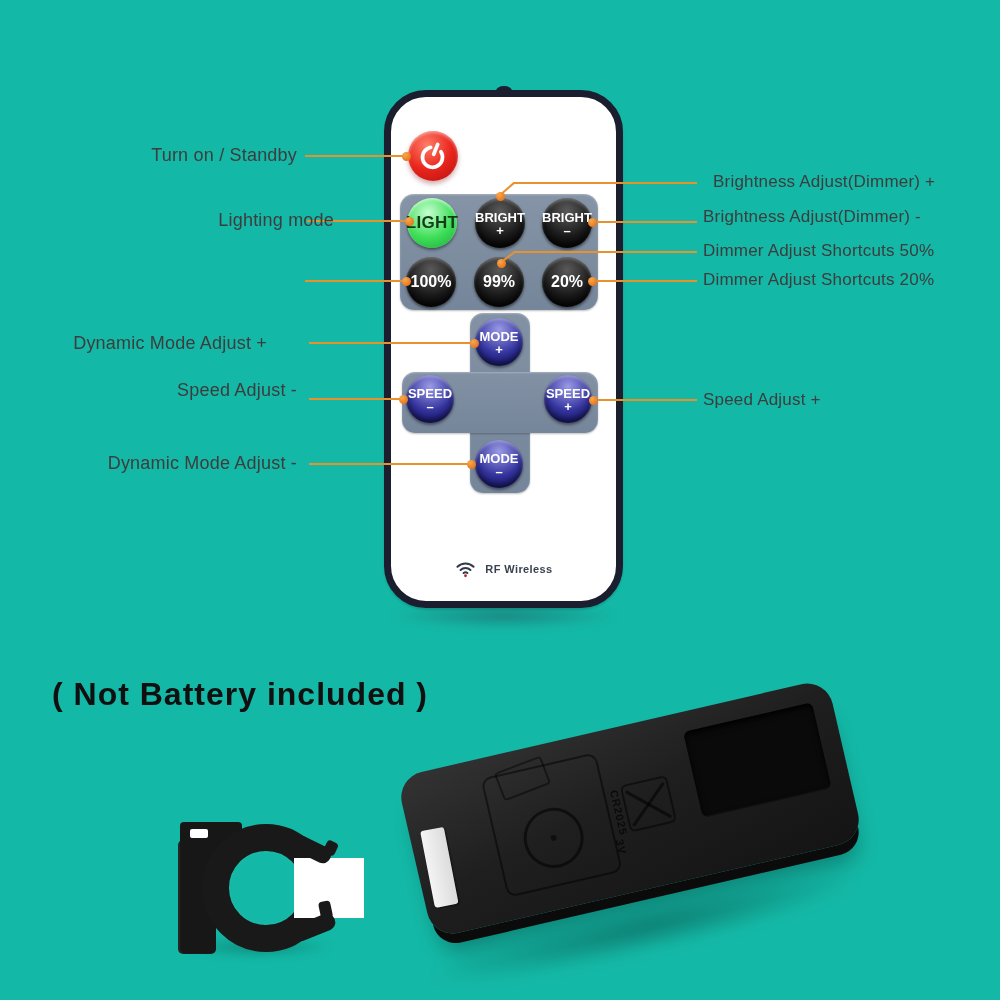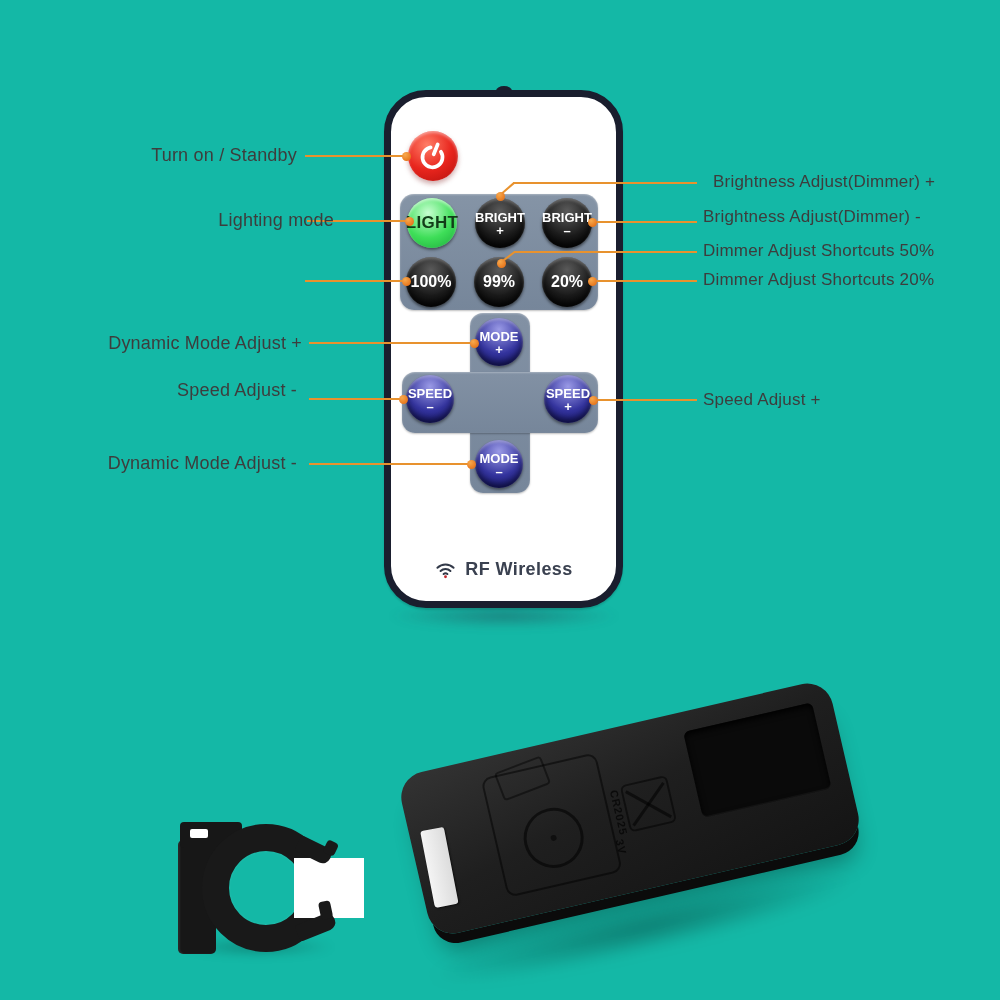--- a/index.html
+++ b/index.html
@@ -10,21 +10,21 @@
   }
   
   .lbl {
     position:absolute; color:#3d3d3d; font-size:18px; white-space:nowrap;
     z-index:6; letter-spacing:.2px;
   }
   .lbl.right-col { font-size:17px; }
   .ll1 { right:703px; top:145px; }
   .ll2 { right:666px; top:210px; }
   .ll3 { right:703px; top:270px; }
-  .ll4 { right:698px; top:333px; }
+  .ll4 { right:733px; top:333px; }
   .ll5 { right:703px; top:380px; }
   .ll6 { right:703px; top:453px; }
   .rl1 { left:703px; top:172px;margin-left:10px; }
   .rl2 { left:703px; top:207px; }
   .rl3 { left:703px; top:241px; }
   .rl4 { left:703px; top:270px; }
   .rl5 { left:703px; top:390px; }
   
   .line { position:absolute; height:2px; background:#e8922e; z-index:5; }
   .diag { transform-origin:left center; }
@@ -116,21 +116,21 @@
     box-shadow:inset 0 1px 2px rgba(255,255,255,.3), 0 1px 2px rgba(0,0,0,.25);
   }
   .b-modeu { left:84px;  top:221px; }
   .b-spdd  { left:15px;  top:278px; }
   .b-spdu  { left:153px; top:278px; }
   .b-moded { left:84px;  top:343px; }
   .rf {
     position:absolute; left:0; top:462px; width:100%; display:flex;
     align-items:center; justify-content:center; gap:8px;
   }
-  .rf-label { color:#3a4150; font-weight:bold; font-size:18px; letter-spacing:.4px; }
+  .rf-label { color:#3a4150; font-weight:bold; font-size:11px; letter-spacing:.4px; }
   
   .note {
     position:absolute; left:52px; top:676px; color:#101010; font-size:32px;
     font-weight:600; letter-spacing:1px; z-index:2; white-space:nowrap;
   }
   .back-shadow {
     position:absolute; left:420px; top:905px; width:450px; height:46px; z-index:0;
     transform:rotate(-13deg);
     background:radial-gradient(ellipse at center, rgba(0,0,0,.32), rgba(0,0,0,0) 70%);
     filter:blur(7px);
@@ -312,20 +312,21 @@
       <svg viewBox="0 0 24 20" width="23" height="19">
         <path d="M3.5 8.2 a12 12 0 0 1 17 0" fill="none" stroke="#323948" stroke-width="2.1" stroke-linecap="round"></path>
         <path d="M6.8 11.6 a7.4 7.4 0 0 1 10.4 0" fill="none" stroke="#323948" stroke-width="2.1" stroke-linecap="round"></path>
         <path d="M10 14.8 a3.2 3.2 0 0 1 4 0" fill="none" stroke="#323948" stroke-width="2.1" stroke-linecap="round"></path>
         <circle cx="12" cy="17.6" r="1.5" fill="#c1272d"></circle>
       </svg>
       <span class="rf-label">RF Wireless</span>
     </div>
   </div>
 
+  <div class="note">( Not Battery included )</div>
 
   <div class="back-shadow"></div>
   <div class="back">
     <i class="tab-white"></i>
     <div class="batt">
       <i class="batt-circle"></i>
     </div>
     <div class="bin"></div>
     <div class="recess"></div>
     <span class="emboss e1">CR2025</span>

